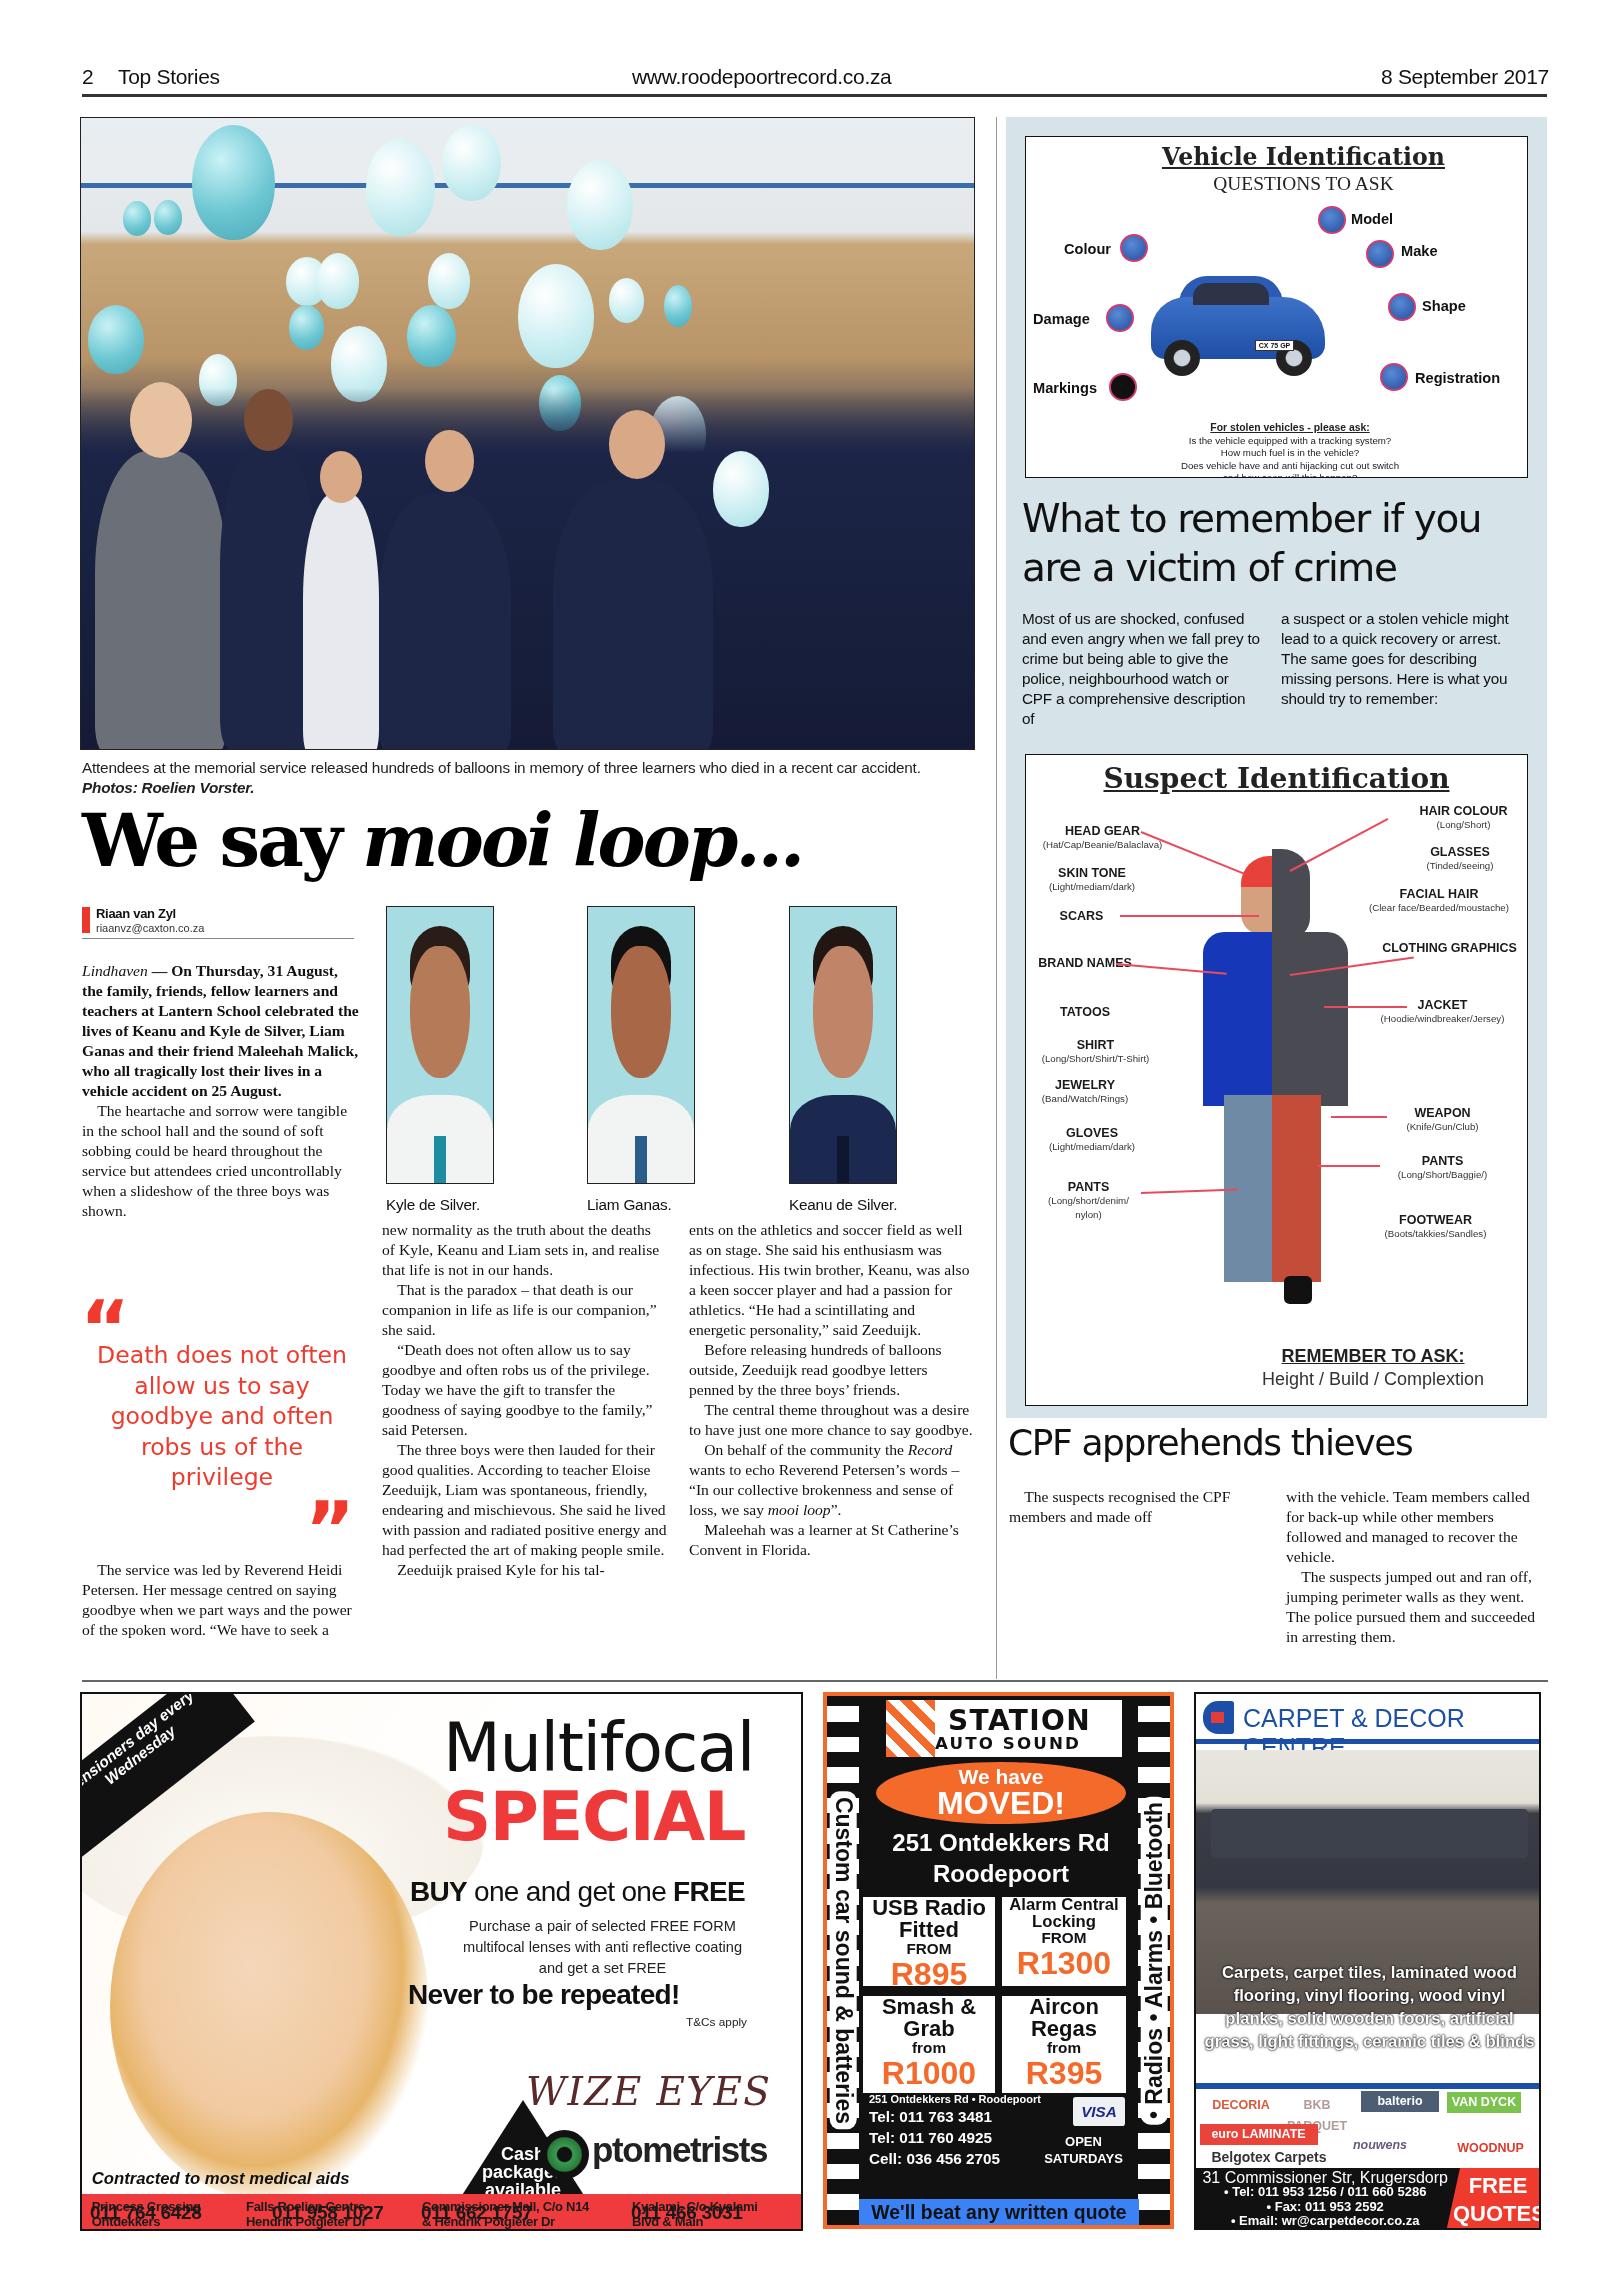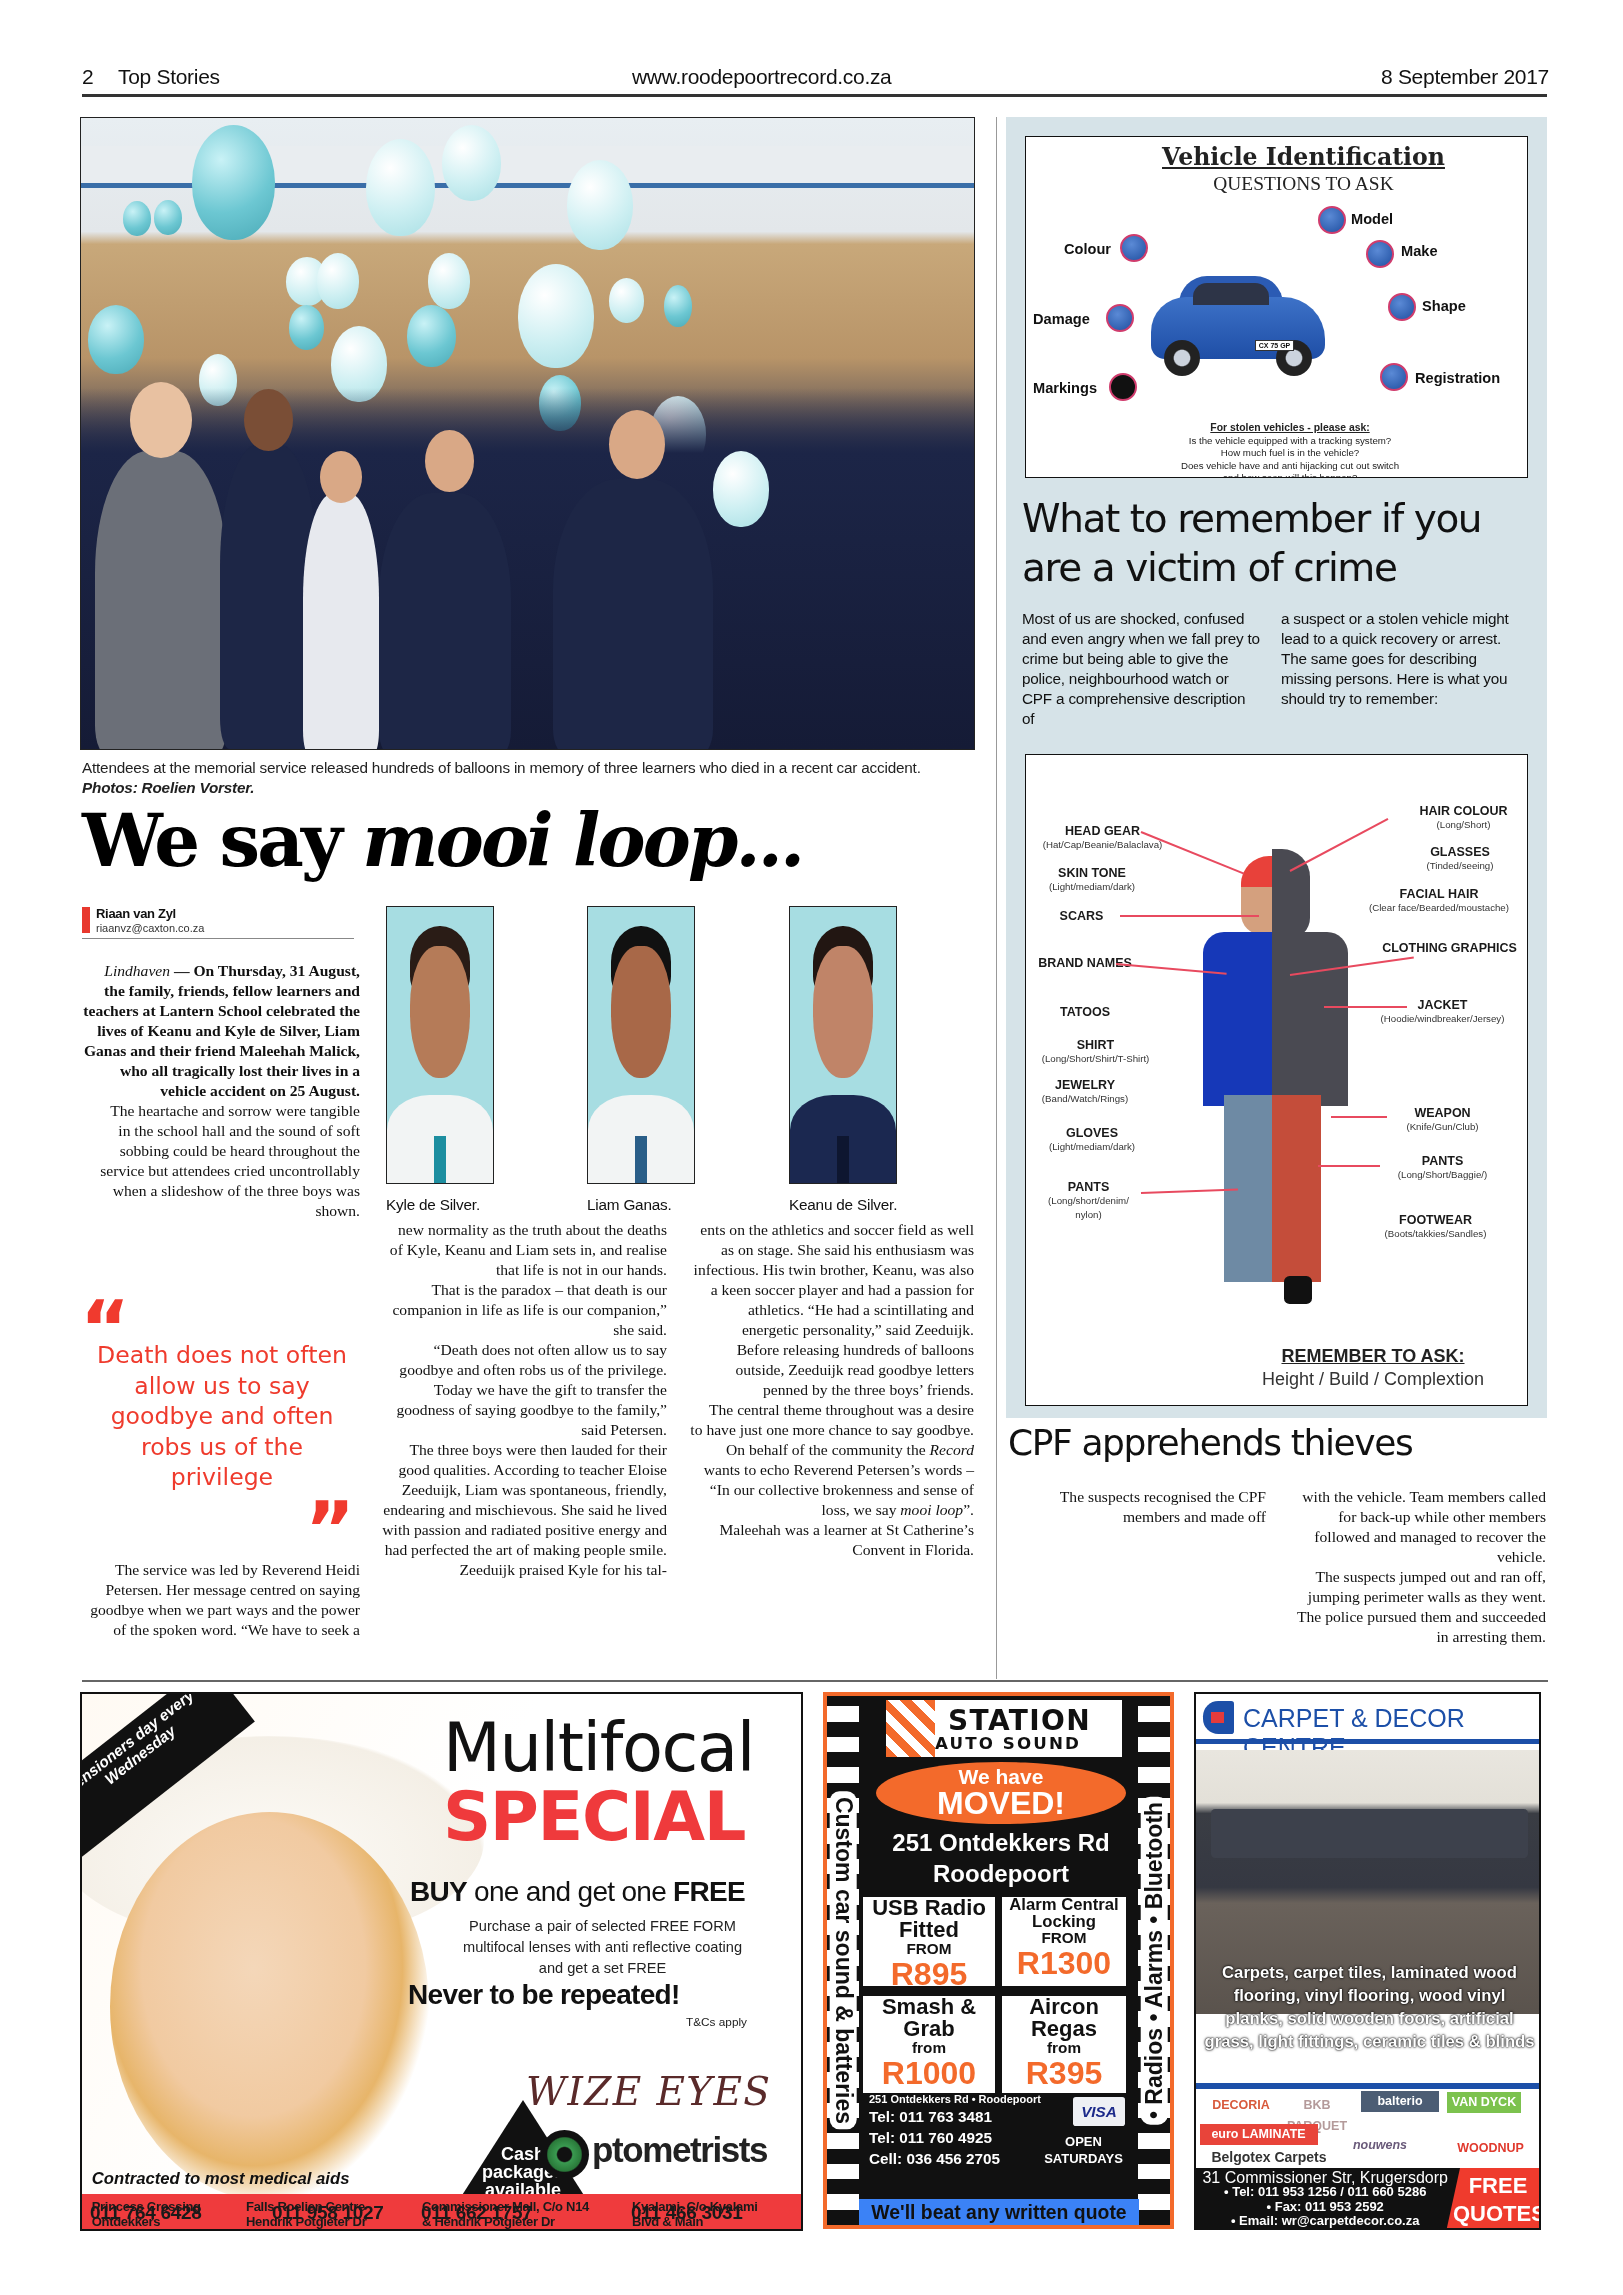--- a/index.html
+++ b/index.html
@@ -26,21 +26,21 @@
   .headline { left: 82px; top: 805px; font-family: "DejaVu Serif", "Liberation Serif", serif; font-size: 72px; font-weight: bold; line-height: 1; letter-spacing: -2.8px; color: #000; }
   .headline i { font-style: italic; }
 
   
   .byline-bar { left: 82px; top: 907px; width: 8.3px; height: 26px; background: #e8382e; }
   .byline-name { left: 96px; top: 906px; font-size: 13px; font-weight: bold; letter-spacing: -0.3px; }
   .byline-email { left: 96px; top: 922px; font-size: 11px; color: #333; }
   .byline-rule { left: 82px; top: 938px; width: 272px; height: 1.4px; background: #888; }
 
   
-  .body { font-family: "Liberation Serif", "DejaVu Serif", serif; font-size: 15.6px; line-height: 20px; color: #111; text-align: right; }
+  .body { font-family: "Liberation Serif", "DejaVu Serif", serif; font-size: 15.6px; line-height: 20px; color: #111; text-align: left; }
   .body p { text-indent: 15.3px; }
   .body p.noindent { text-indent: 0; }
   .col1 { left: 82px; top: 961px; width: 278px; }
   .col1b { left: 82px; top: 1560px; width: 278px; }
 
   
   .q-open { left: 80px; top: 1291px; font-family: "DejaVu Sans", sans-serif; font-size: 76px; font-weight: bold; color: #f03a2e; line-height: 1; }
   .q-close { left: 305px; top: 1492px; font-family: "DejaVu Sans", sans-serif; font-size: 76px; font-weight: bold; color: #f03a2e; line-height: 1; }
   .q-text { left: 97px; top: 1340px; width: 250px; text-align: center; font-family: "DejaVu Sans", sans-serif; font-size: 23.6px; line-height: 30.5px; color: #ef3b2d; }
 
@@ -302,20 +302,21 @@
     <div>and how soon will this happen?</div>
 
   </div>
 </div>
 
 <div class="abs crime-title">What to remember if you are a victim of crime</div>
 <div class="abs crime-text crime-c1">Most of us are shocked, confused and even angry when we fall prey to crime but being able to give the police, neighbourhood watch or CPF a comprehensive description of</div>
 <div class="abs crime-text crime-c2">a suspect or a stolen vehicle might lead to a quick recovery or arrest. The same goes for describing missing persons. Here is what you should try to remember:</div>
 
 <div class="abs suspect-card">
+  <div class="sc-title">Suspect Identification</div>
   <div class="fig-head-r"></div>
     <div class="fig-head-l"></div>
     <div class="fig-cap"></div>
   <div class="fig-torso-l"></div>
     <div class="fig-torso-r"></div>
   <div class="fig-leg-l"></div>
     <div class="fig-leg-r"></div>
     <div class="fig-shoe"></div>
 
   <div class="sc-label" style="left:7px;top:69px;width:139px;"><span>HEAD GEAR</span><small>(Hat/Cap/Beanie/Balaclava)</small></div>

